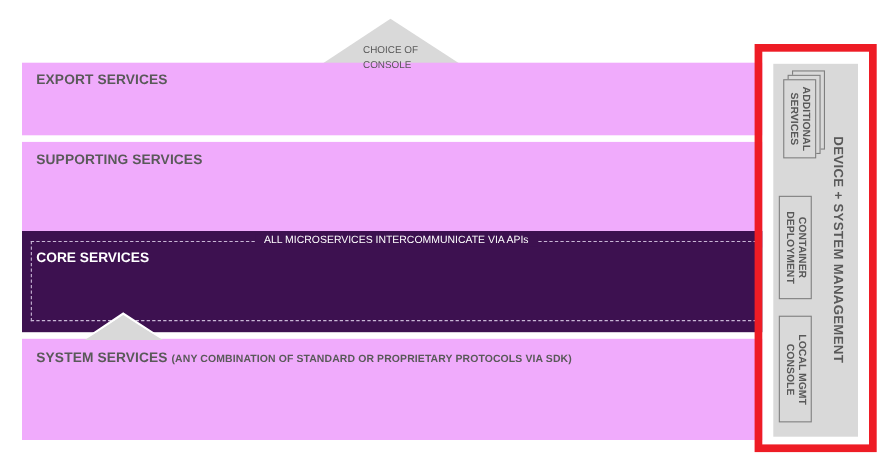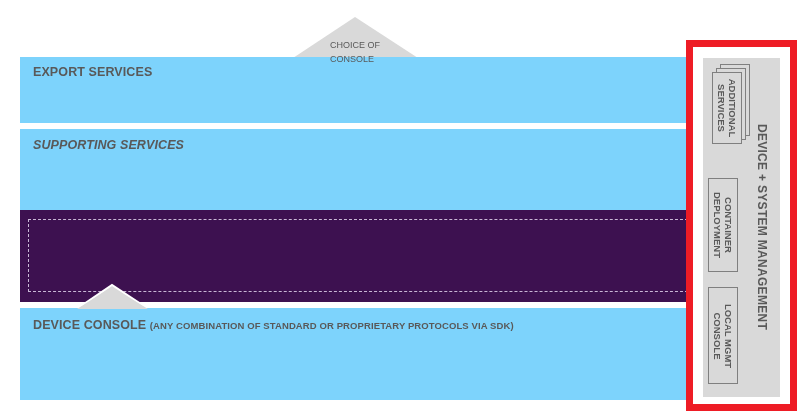--- a/index.html
+++ b/index.html
@@ -1,22 +1,22 @@
 <!DOCTYPE html>
 <html><head>
   <meta charset="utf-8">
   <style>
     html, body { margin: 0; padding: 0; }
     body { width: 805px; height: 414px; background: #ffffff; position: relative; overflow: hidden;
            font-family: "Liberation Sans", "DejaVu Sans", sans-serif; }
-    .band { position: absolute; left: 20px; width: 673px; background: #7dd3fc; }
+    .band { position: absolute; left: 20px; width: 673px; background: #f0abfc; }
     .band-label { position: absolute; left: 13px; font-weight: bold; font-size: 12.5px; color: #595959; letter-spacing: 0.1px; white-space: nowrap; }
     .band-label .sub { font-weight: bold; font-size: 9.5px; }
     #export { top: 57px; height: 66px; }
-    #supporting { top: 129px; height: 96px; font-style: italic; }
+    #supporting { top: 129px; height: 96px; }
     #core { top: 210px; height: 92px; background: #3d1150; }
     #device { top: 308px; height: 92px; }
     #export .band-label { top: 8px; }
     #supporting .band-label { top: 9px; }
     #device .band-label { top: 10px; }
     .roof-svg { position: absolute; left: 0; top: 0; }
     .roof-text { position: absolute; left: 330px; top: 38px; font-size: 9px; font-weight: normal; color: #595959; line-height: 14px; }
     .dash-box { position: absolute; left: 8px; top: 9px; width: 660px; height: 73px; border: 1px dashed #c9b8d6; box-sizing: border-box; }
     .core-title { position: absolute; left: 13px; top: 17px; font-weight: bold; font-size: 12.5px; color: #ffffff; }
     .api-label { position: absolute; left: 212px; top: 3px; background: #3d1150; padding: 0 8px; font-size: 9.5px; color: #ffffff; white-space: nowrap; }
@@ -41,29 +41,31 @@
   <div>CHOICE OF</div>
   <div>CONSOLE</div>
 </div>
 
 <div class="band" id="supporting">
   <span class="band-label">SUPPORTING SERVICES</span>
 </div>
 
 <div class="band" id="core">
   <div class="dash-box"></div>
+  <span class="api-label">ALL MICROSERVICES INTERCOMMUNICATE VIA APIs</span>
+  <span class="core-title">CORE SERVICES</span>
 </div>
 
 <svg style="position:absolute;left:0;top:0;" width="805" height="414">
   <polygon points="75,310 112,285 150,310" fill="#d9d9d9" stroke="#ffffff" stroke-width="2"></polygon>
 </svg>
 
 <div class="band" id="device">
   <span class="band-label">
-    <span>DEVICE CONSOLE</span>
+    <span>SYSTEM SERVICES</span>
     <span class="sub">(ANY COMBINATION OF STANDARD OR PROPRIETARY PROTOCOLS VIA SDK)</span>
   </span>
 </div>
 <svg style="position:absolute;left:0;top:0;" width="805" height="414">
   <polygon points="77,309 112,287 148,309" fill="#d9d9d9"></polygon>
 </svg>
 
 <div class="mgmt-panel">
 
   <div class="vbox" style="left:17px; top:6px; width:30px; height:72px;"></div>

